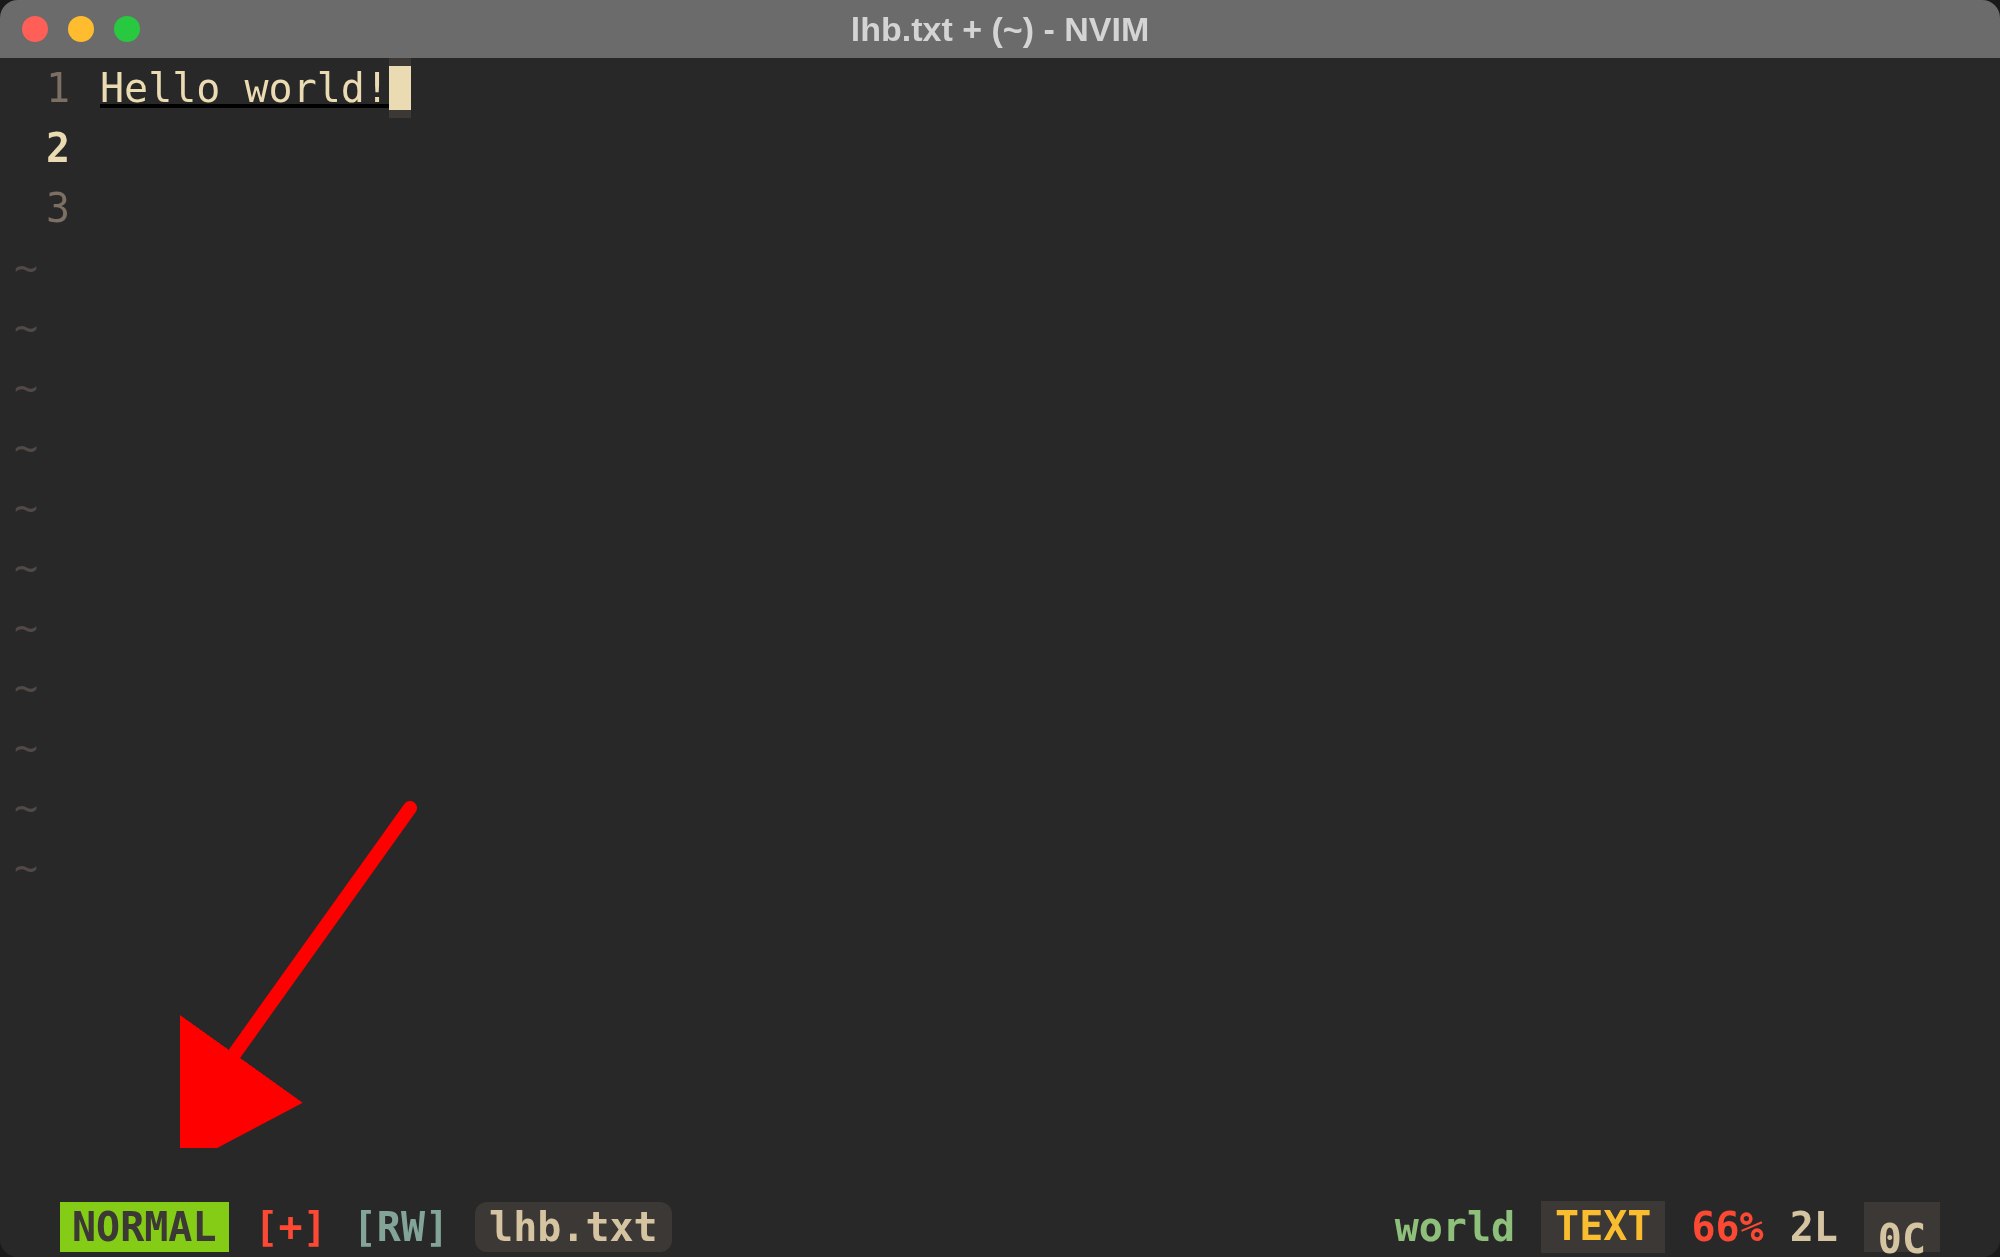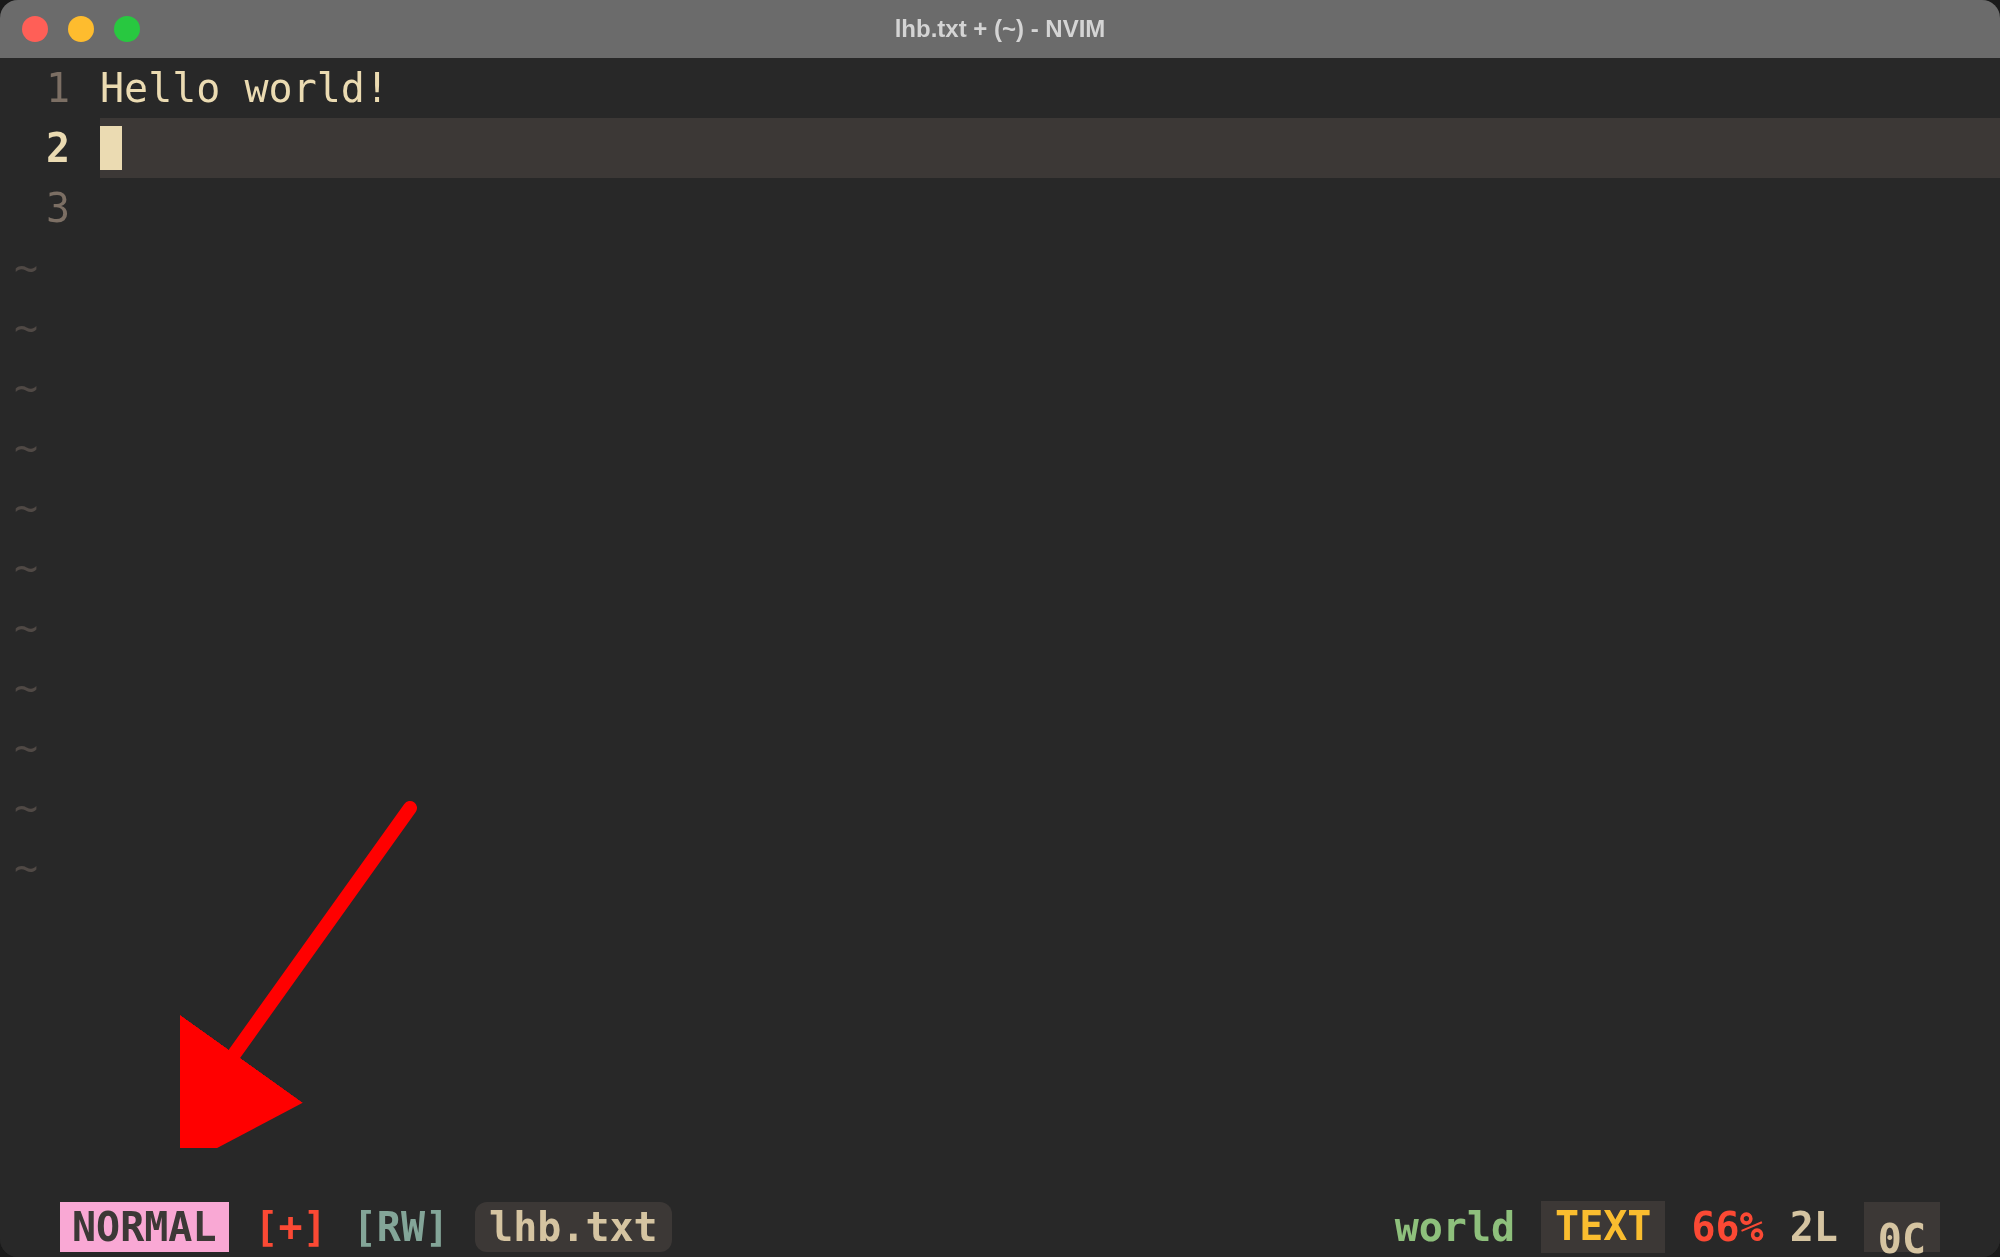--- a/index.html
+++ b/index.html
@@ -41,21 +41,21 @@
       border-radius: 50%;
     }
     .traffic-red { background: #ff5f57; }
     .traffic-yellow { background: #febc2e; }
     .traffic-green { background: #28c840; }
     .window-title {
       position: absolute;
       left: 50%;
       transform: translateX(-50%);
       color: #d4d4d4;
-      font-size: 24px;
+      font-size: 34px;
       font-weight: 600;
       font-family: -apple-system, "Helvetica Neue", Arial, sans-serif;
     }
     .editor {
       display: flex;
       flex-direction: column;
       height: calc(100% - 58px);
       font-size: 40px;
     }
     .content {
@@ -81,21 +81,22 @@
     }
     .tilde {
       color: #504945;
       padding-left: 14px;
       line-height: 60px;
       height: 60px;
     }
     .text-area {
       flex: 1;
       display: flex;
-      flex-direction: column;
+      flex-direction: row;
+      text-decoration: underline;
     }
     .text-line {
       color: #ebdbb2;
       line-height: 60px;
       height: 60px;
       white-space: pre;
     }
     .text-line.current {
       background: #3c3836;
     }
@@ -112,21 +113,21 @@
       height: 60px;
       background: #282828;
       display: flex;
       align-items: center;
       padding: 0 60px 0 60px;
       font-size: 40px;
       font-weight: bold;
       gap: 26px;
     }
     .status-mode {
-      background: #f9a8d4;
+      background: #84cc16;
       color: #3c3836;
       font-weight: bold;
       padding: 0 12px;
       height: 50px;
       line-height: 50px;
     }
     .status-modified {
       color: #fb4934;
       font-weight: bold;
     }

